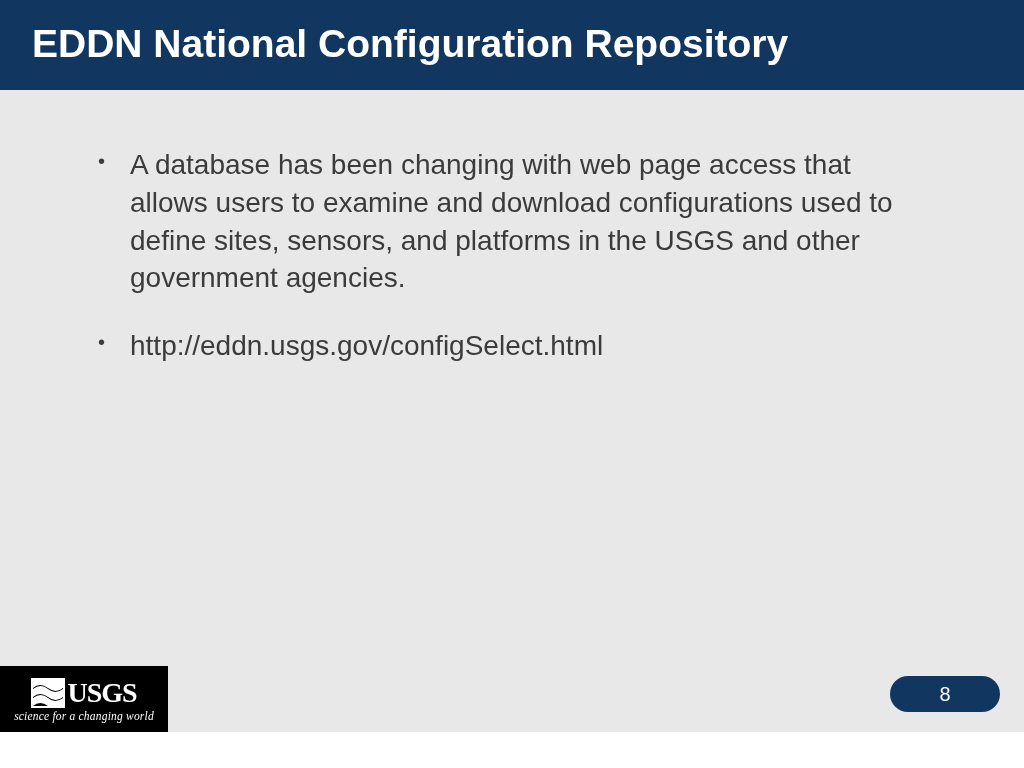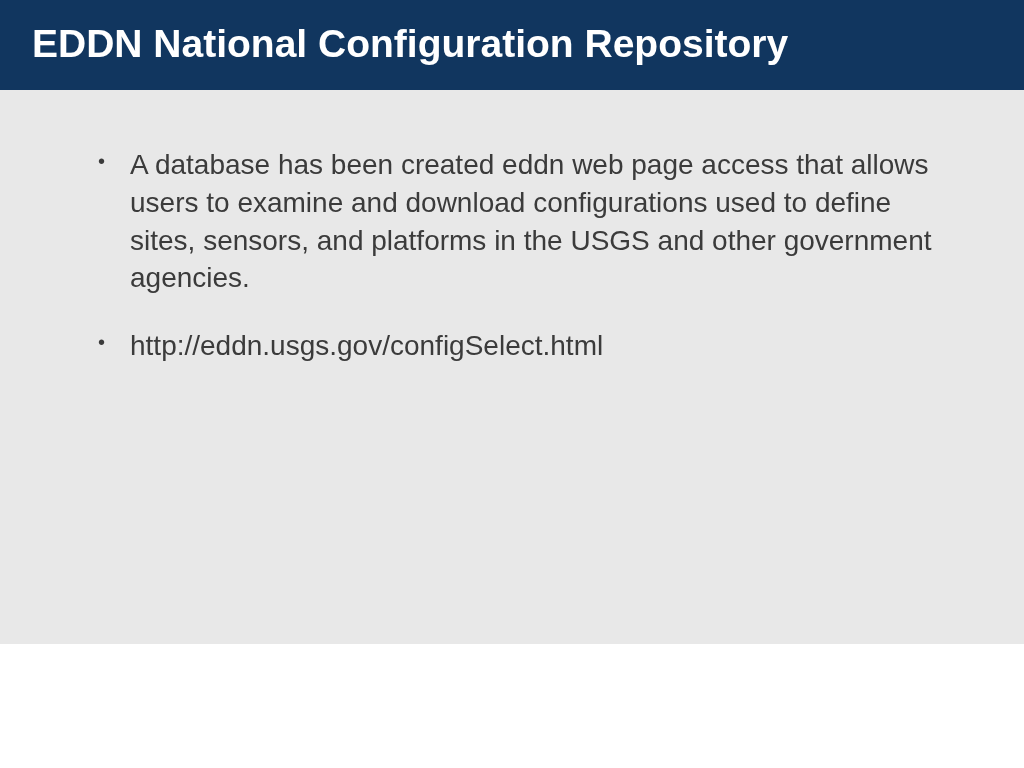--- a/index.html
+++ b/index.html
@@ -1,19 +1,19 @@
 <!DOCTYPE html>
 <html><head>
 <meta charset="utf-8">
 <style>
   * { margin: 0; padding: 0; box-sizing: border-box; }
   html, body { width: 1024px; height: 768px; overflow: hidden; font-family: Arial, Helvetica, sans-serif; }
   .slide {
     width: 1024px;
-    height: 644px;
+    height: 732px;
     background: #e8e8e8;
     position: relative;
   }
   .title-bar {
     width: 100%;
     background: #11365f;
     padding: 22px 32px 24px 32px;
   }
   .title-bar h1 {
     color: #ffffff;
@@ -109,19 +109,37 @@
 <body>
 
 <div class="slide">
 
   <div class="title-bar">
     <h1>EDDN National Configuration Repository</h1>
   </div>
 
   <div class="body">
     <ul class="bullets">
-      <li>A database has been created eddn web page access that allows users to examine and download configurations used to define sites, sensors, and platforms in the USGS and other government agencies.</li>
+      <li>A database has been changing with web page access that allows users to examine and download configurations used to define sites, sensors, and platforms in the USGS and other government agencies.</li>
       <li>http://eddn.usgs.gov/configSelect.html</li>
     </ul>
   </div>
 
+  <div class="footer">
+    <div class="logo">
+      <div class="logo-top">
+        <div class="logo-waves">
+          <svg width="30" height="26" viewBox="0 0 30 26">
+            <path d="M0 8 Q7 2 15 8 T30 8 V0 H0 Z" fill="#fff"></path>
+            <path d="M0 17 Q7 11 15 17 T30 17 V9 Q22 15 15 9 T0 9 Z" fill="#fff"></path>
+            <path d="M0 26 Q7 20 15 26 T30 26 V18 Q22 24 15 18 T0 18 Z" fill="#fff"></path>
+          </svg>
+        </div>
+        <span class="logo-text">USGS</span>
+      </div>
+      <div class="logo-tag">science for a changing world</div>
+    </div>
+    <div class="page-badge">
+      <span>8</span>
+    </div>
+  </div>
 
 </div>
 
 </body></html>

